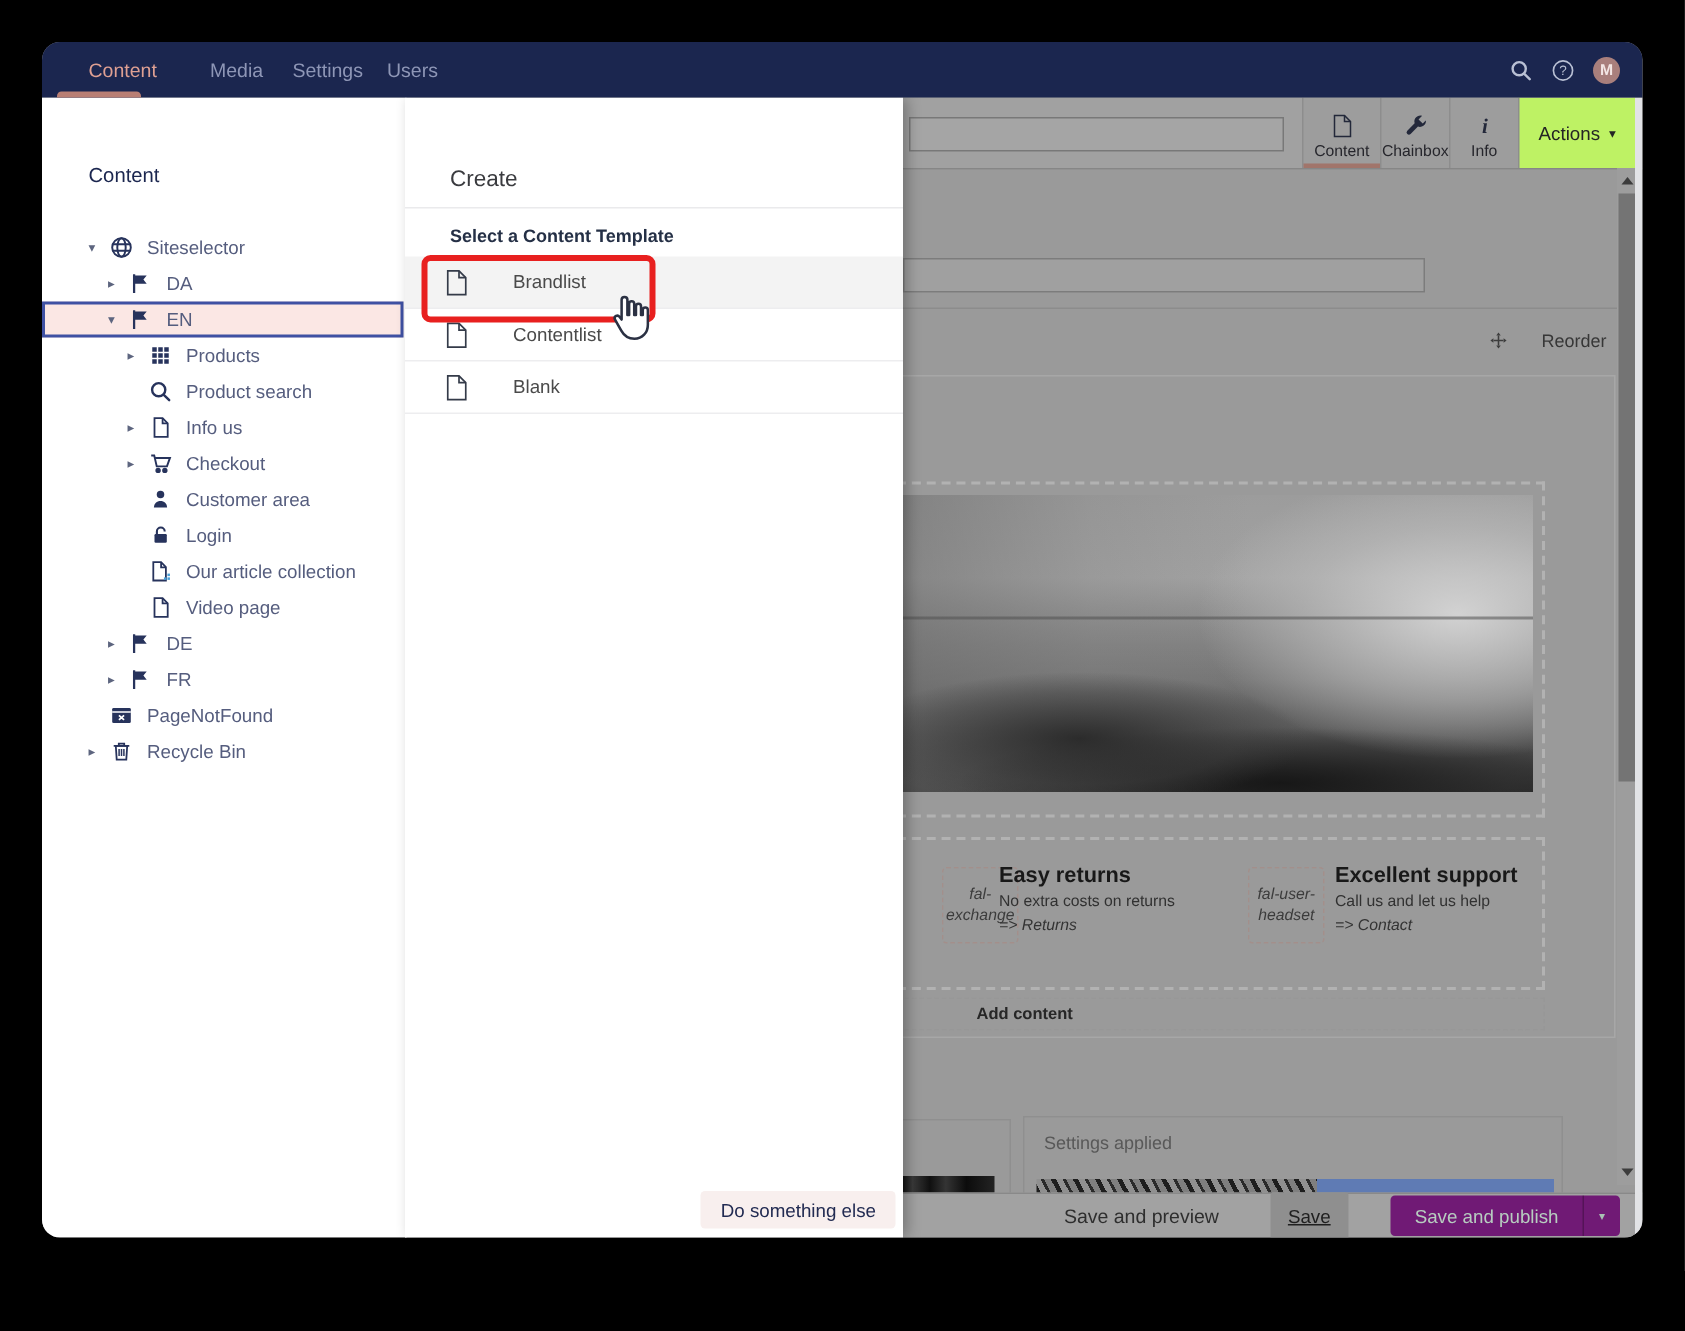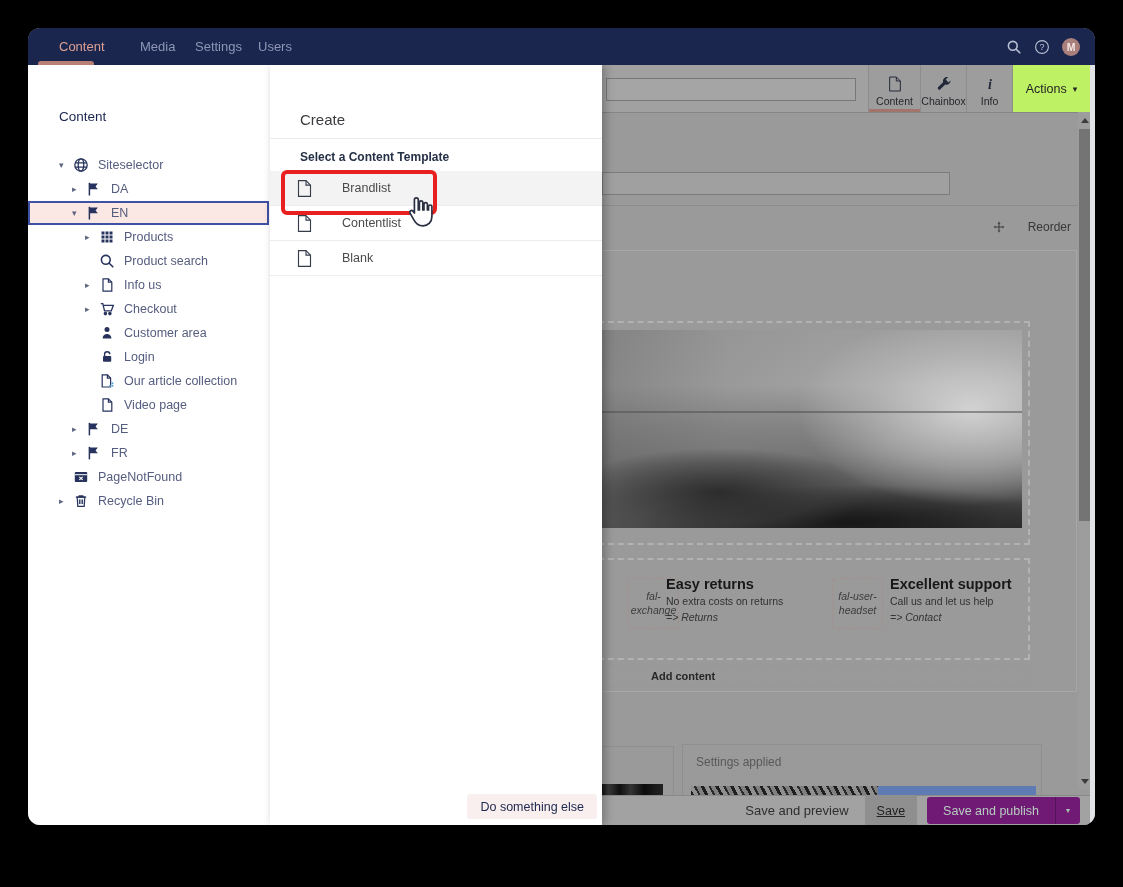--- a/index.html
+++ b/index.html
@@ -92,21 +92,21 @@
   .add-content span{position:absolute;left:52px;top:4px;font-size:11px;font-weight:bold;color:#272727;}
   .bl-box{position:absolute;left:-14px;top:681px;width:84px;height:49px;border:1px solid #8f8f8f;}
   .bl-img{position:absolute;left:2px;bottom:0;right:10px;height:12px;
           background:linear-gradient(90deg,#161616 0%,#161616 16%,#3a3a3a 24%,#101010 40%,#343434 55%,#0c0c0c 74%,#232323 100%);}
   .settings-box{position:absolute;left:80px;top:679px;width:358px;height:51px;border:1px solid #8f8f8f;}
   .settings-label{position:absolute;left:13px;top:10px;font-size:12px;color:#585858;}
   .zigzag{position:absolute;left:8px;bottom:0;width:187px;height:10px;
           background:repeating-linear-gradient(62deg,#1e1e1e 0 3px,#909090 3px 7px,#2a2a2a 7px 9px,#7f7f7f 9px 13px);}
   .bluebar{position:absolute;left:195px;bottom:0;width:158px;height:10px;background:#5f7bb4;}
   .ed-footer{position:absolute;left:0;bottom:0;right:0;height:30px;background:#a2a2a2;border-top:1px solid #898989;
-             display:flex;align-items:center;justify-content:flex-end;gap:10px;padding-right:15px;box-sizing:border-box;}
+             display:flex;align-items:center;justify-content:flex-end;gap:28px;padding-right:15px;box-sizing:border-box;}
   .btn-preview{font-size:13px;color:#2e2e2e;background:none;border:none;font-family:inherit;cursor:pointer;}
   .btn-save{height:32px;padding:0 12px;background:#8f8f8f;border:none;border-radius:2px;
             color:#1f1f1f;font-size:12.5px;font-family:inherit;cursor:pointer;text-decoration:underline;}
   .btn-publish{height:27px;background:#701a75;border:none;border-radius:3px;color:#b7cdc0;font-size:12.5px;
                font-family:inherit;display:flex;align-items:center;cursor:pointer;padding:0;}
   .btn-publish .pub-label{padding:0 16px;}
   .pub-caret{width:24px;align-self:stretch;border-left:1px solid rgba(0,0,0,.25);display:flex;
              align-items:center;justify-content:center;font-size:8px;color:#a9c2b4;}
   .scrollbar{position:absolute;left:476px;top:47px;width:13px;height:678px;background:#9d9d9d;}
   .sb-up,.sb-down{position:absolute;left:3px;width:0;height:0;border-left:4px solid transparent;border-right:4px solid transparent;cursor:pointer;}

